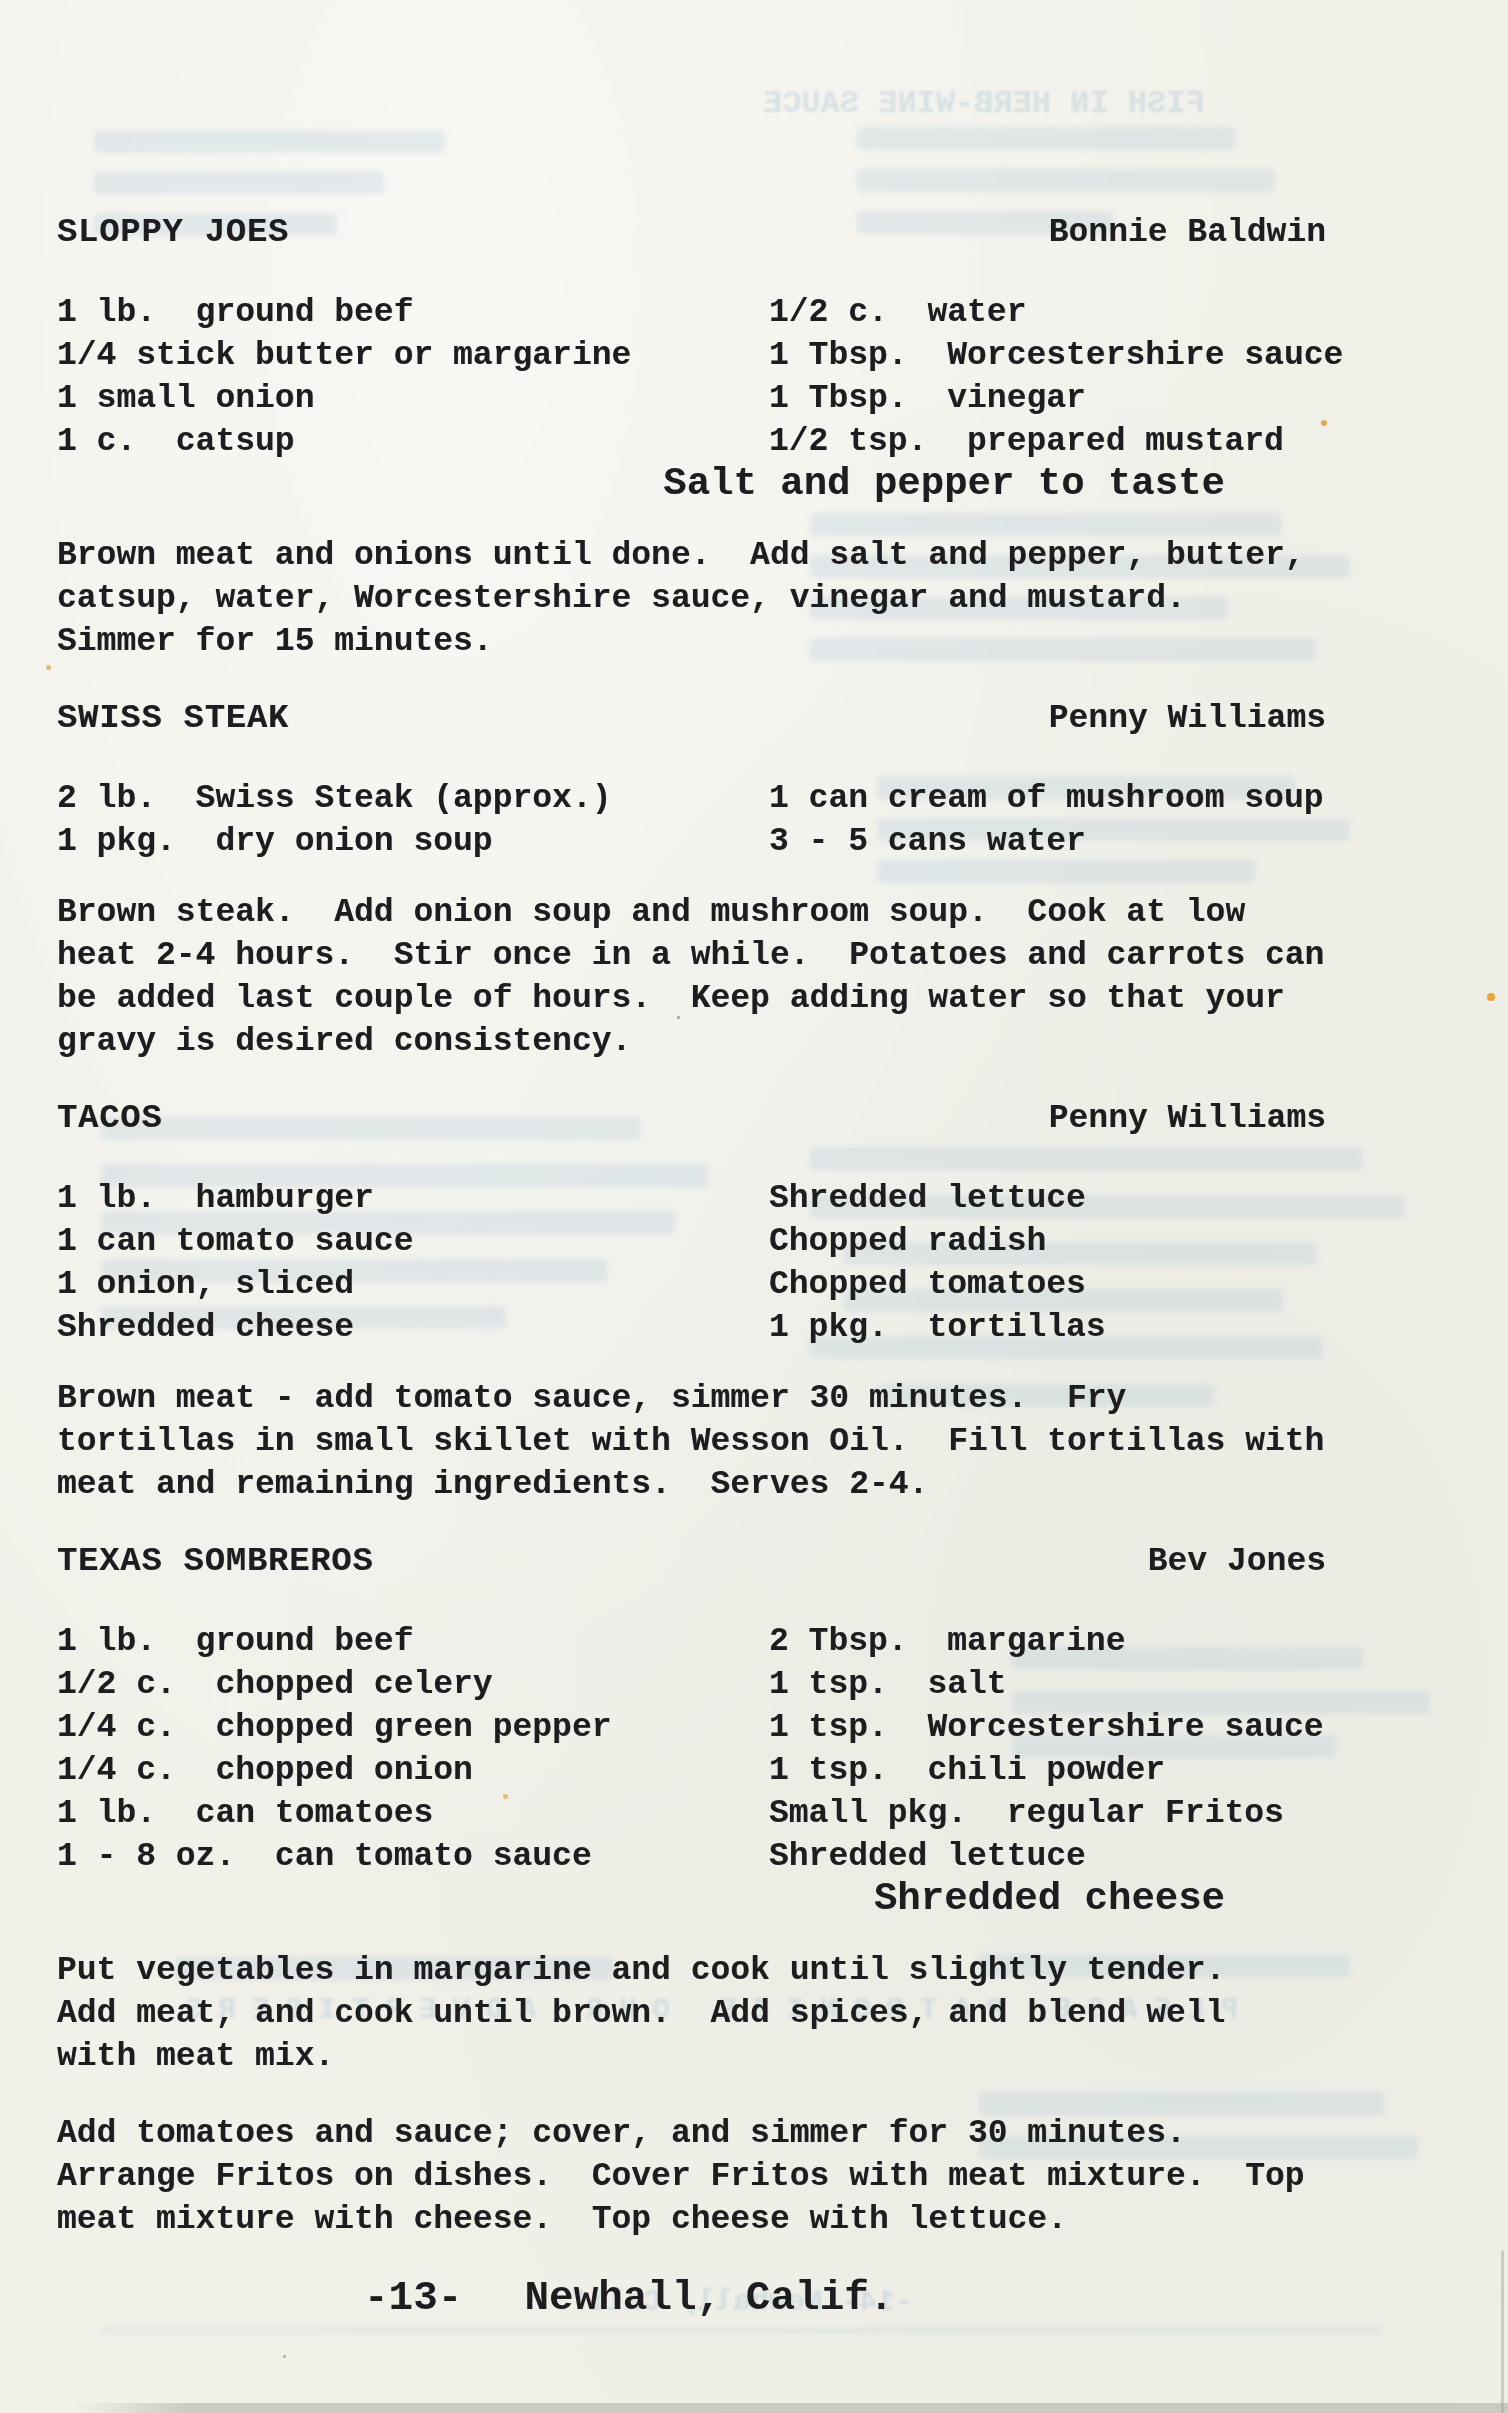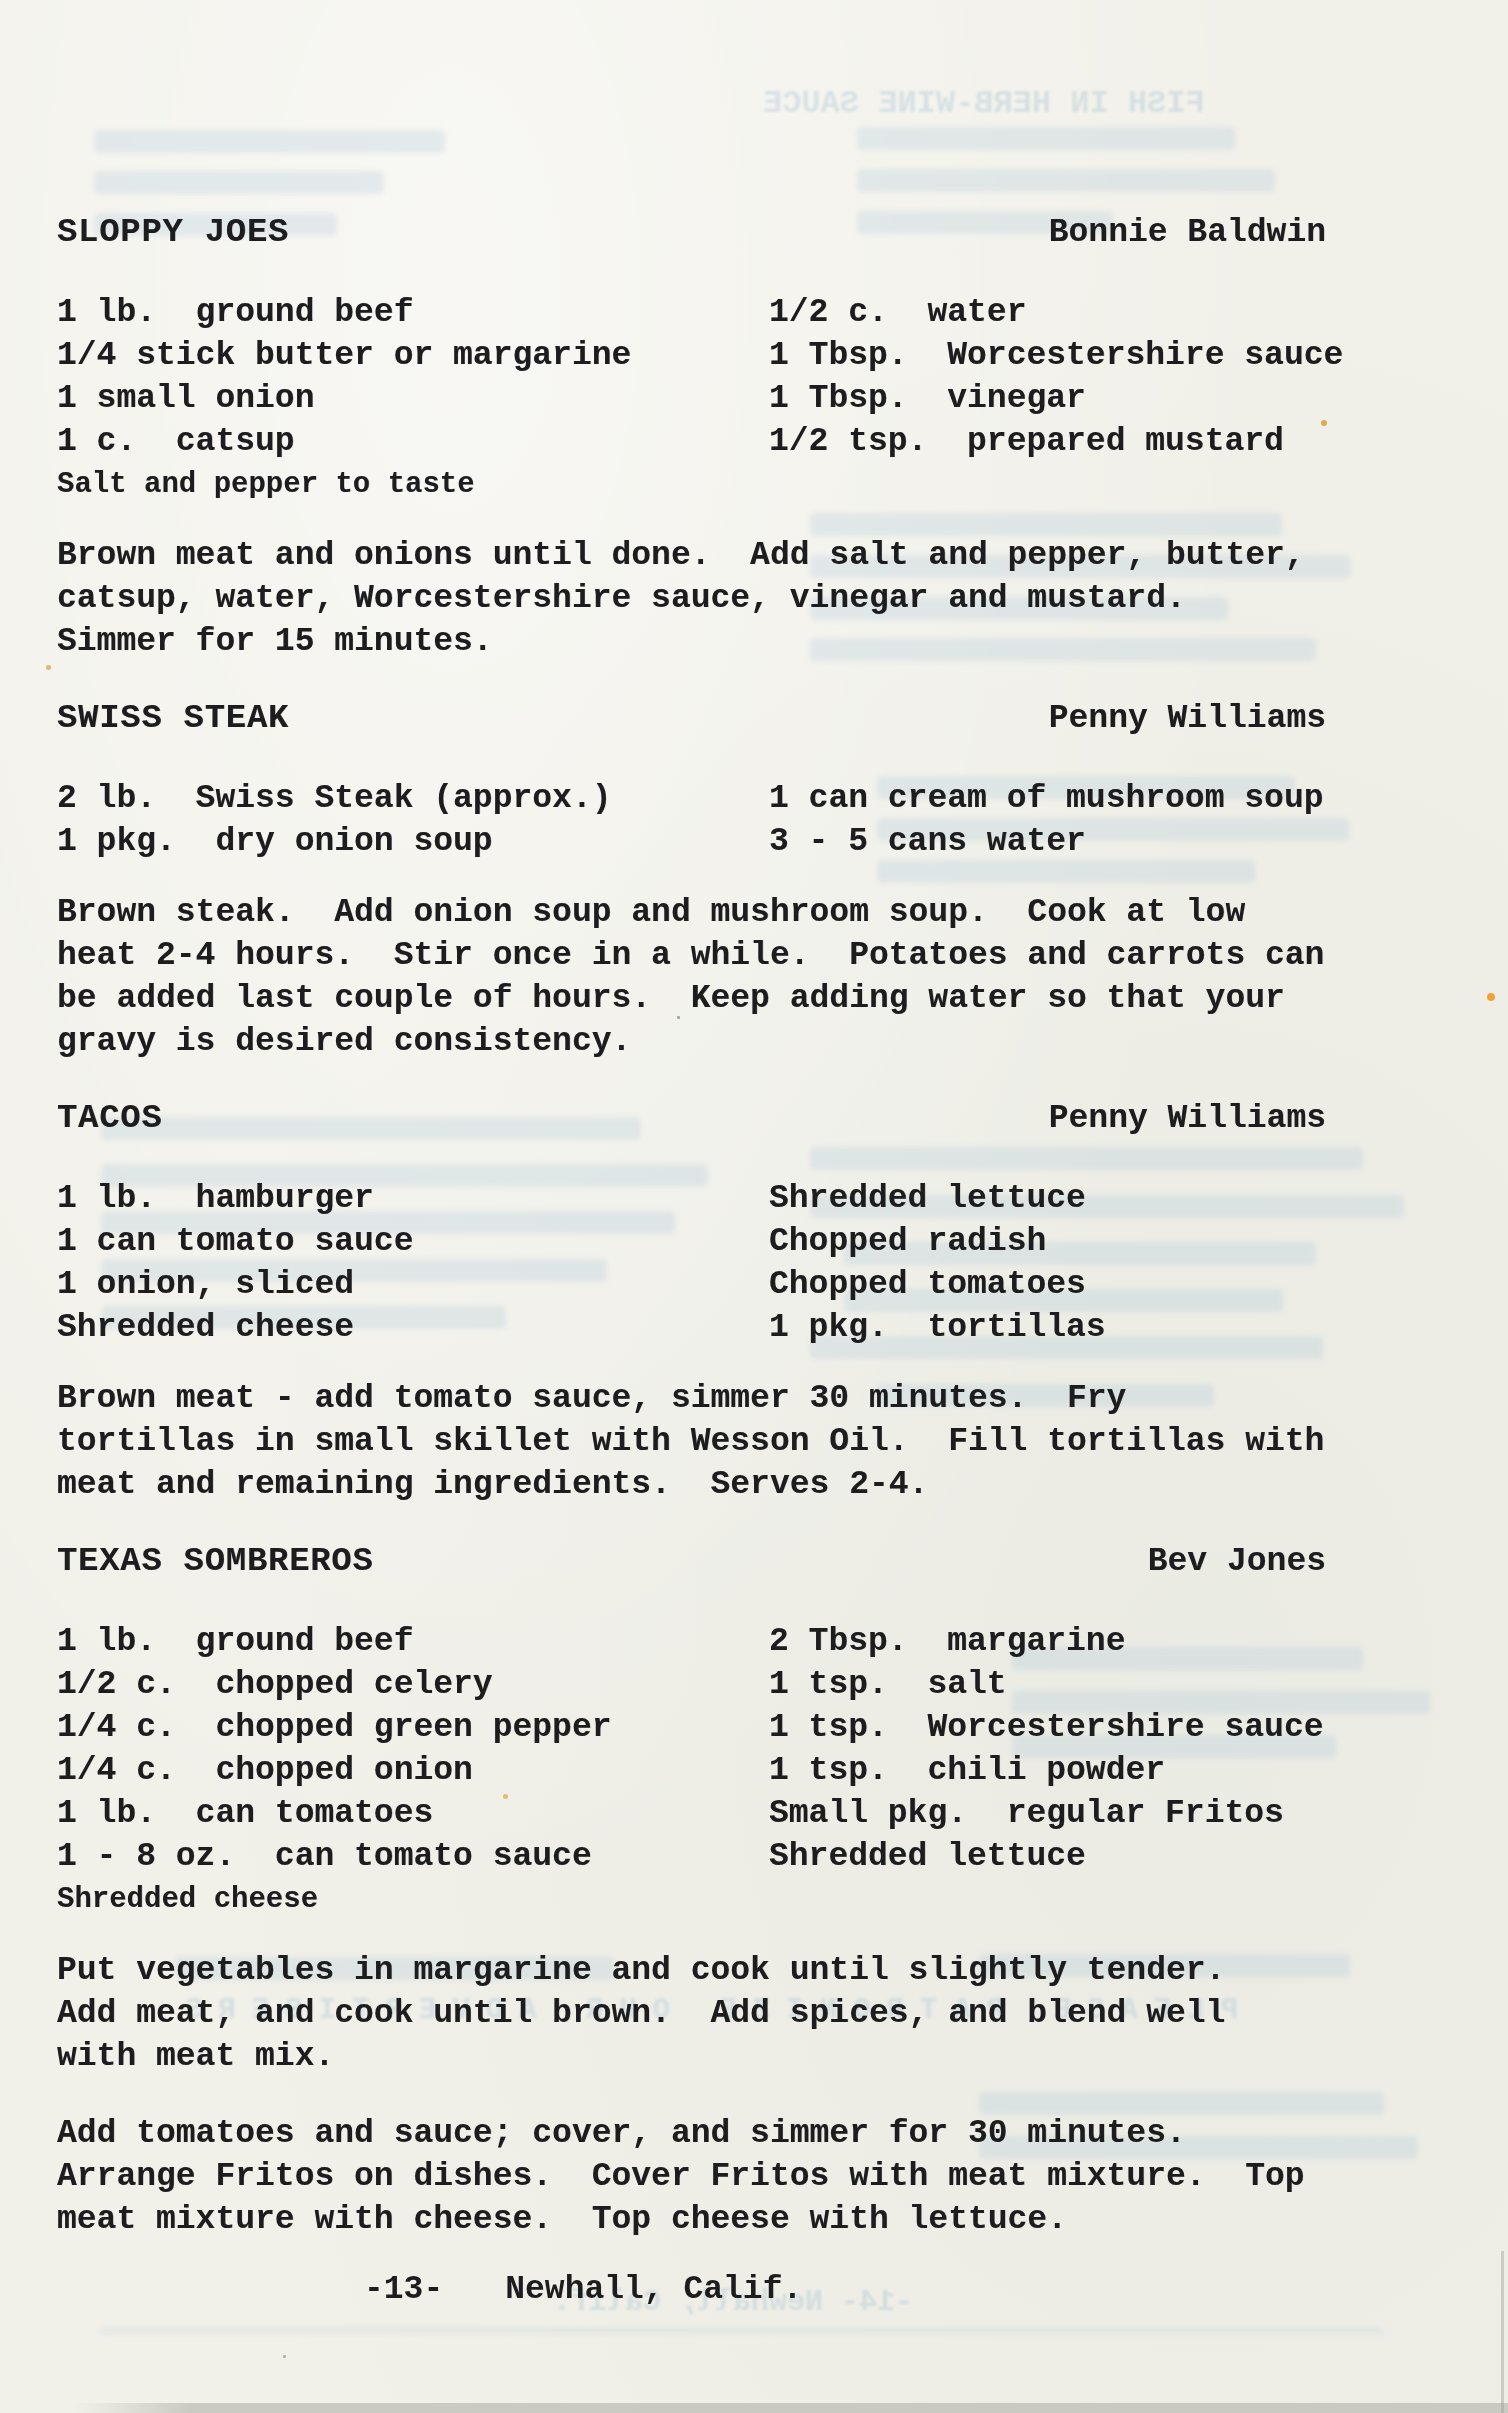--- a/index.html
+++ b/index.html
@@ -22,24 +22,24 @@
   .recipe-section{position:relative;}
   .recipe-header{display:flex;justify-content:space-between;align-items:baseline;margin-top:34px;}
   .recipe-section:first-child .recipe-header{margin-top:0;gap:6px;}
   .recipe-title{margin:0;font-size:34px;line-height:43px;font-weight:700;letter-spacing:0.7px;white-space:pre;}
   .attribution{font-size:33px;line-height:43px;padding-right:34px;white-space:pre;}
   .ingredients{margin-top:37px;display:flex;}
   .col-left{width:712px;}
   .col-right{flex:1;}
   .line{font-size:33px;line-height:43px;white-space:pre;text-shadow:0.3px 0.3px 0 rgba(30,30,30,0.30);}
   .recipe-title,.attribution{text-shadow:0.3px 0.3px 0 rgba(30,30,30,0.30);}
-  .center-note{font-size:29px;line-height:43px;text-align:left;margin-right:135px;white-space:pre;text-shadow:0.3px 0.3px 0 rgba(30,30,30,0.30);}
+  .center-note{font-size:39px;line-height:43px;text-align:right;margin-right:135px;white-space:pre;text-shadow:0.3px 0.3px 0 rgba(30,30,30,0.30);}
   .paragraph{margin-top:28px;}
   .paragraph + .paragraph{margin-top:34px;}
-  .footer{margin-top:27px;margin-left:307px;font-size:33px;line-height:43px;white-space:pre;}
+  .footer{margin-top:36px;margin-left:307px;font-size:41px;line-height:43px;white-space:pre;}
   .footer .loc{margin-left:62px;}
   
   .ghost-text{
     position:absolute;transform:scaleX(-1);color:var(--ghost);
     filter:blur(1.1px);font-weight:700;white-space:nowrap;font-size:30px;
   }
   .gbar{position:absolute;height:23px;border-radius:5.4px;background:rgba(150,185,210,0.20);filter:blur(2.7px);}
   .speck{position:absolute;border-radius:50%;}
   .scan-edge-bottom{
     position:absolute;left:74px;right:0;bottom:0;height:10px;

